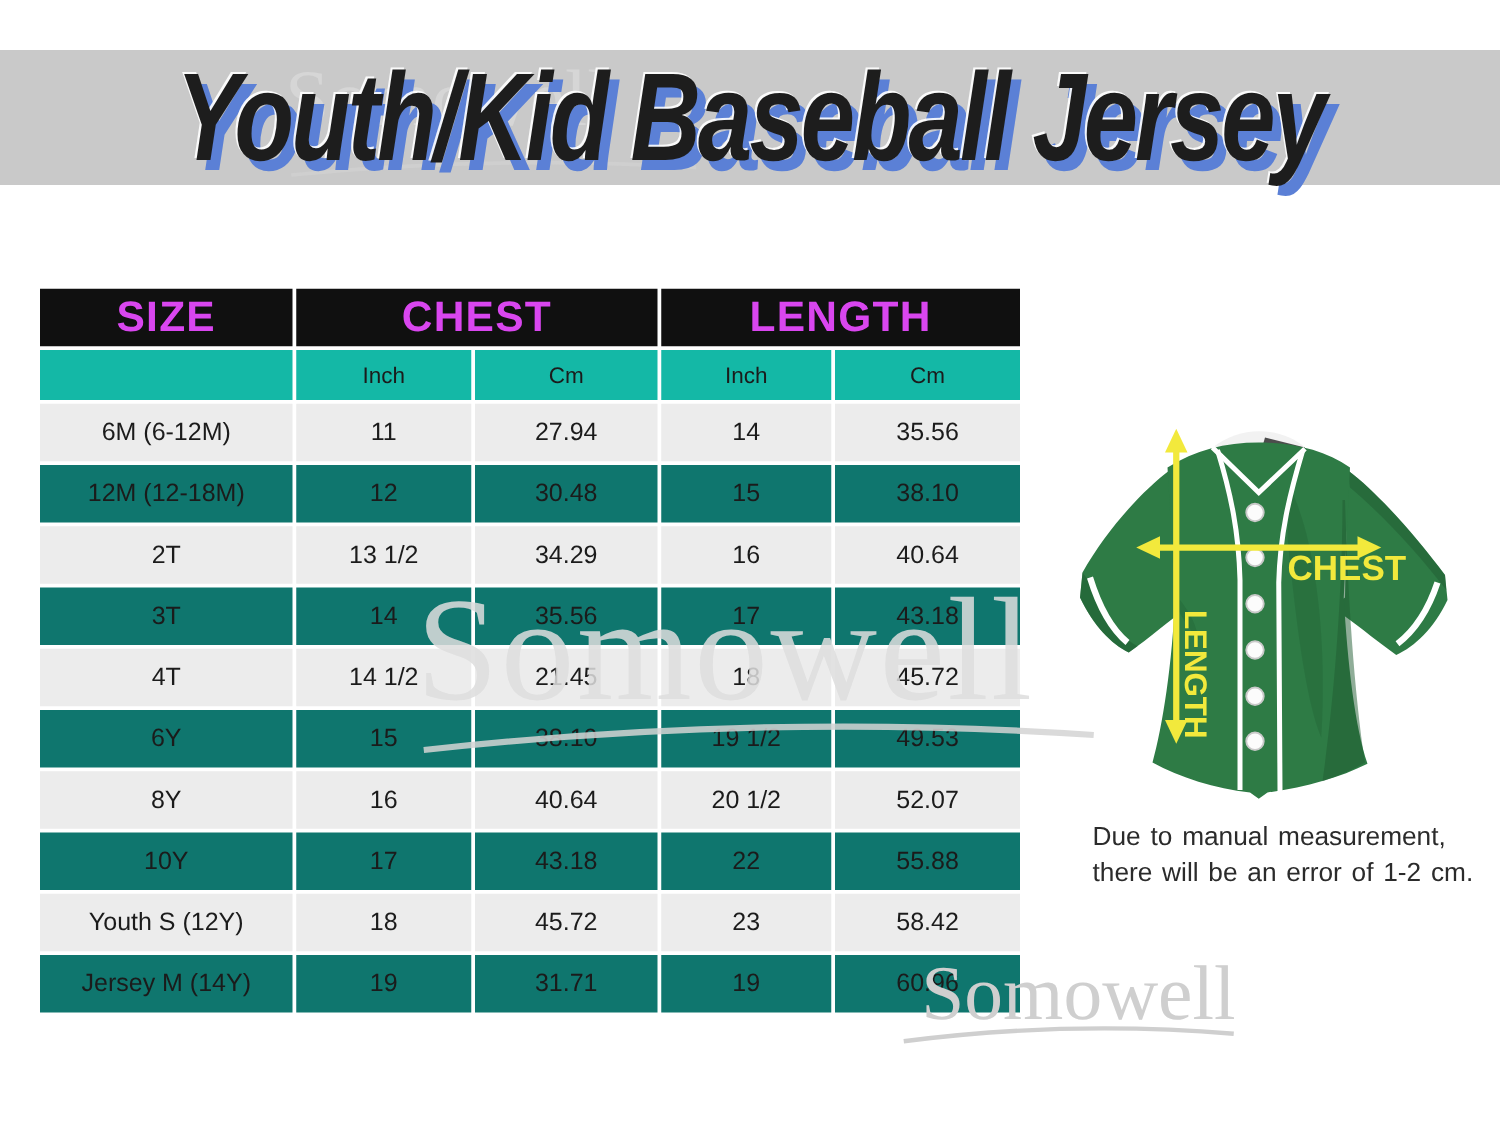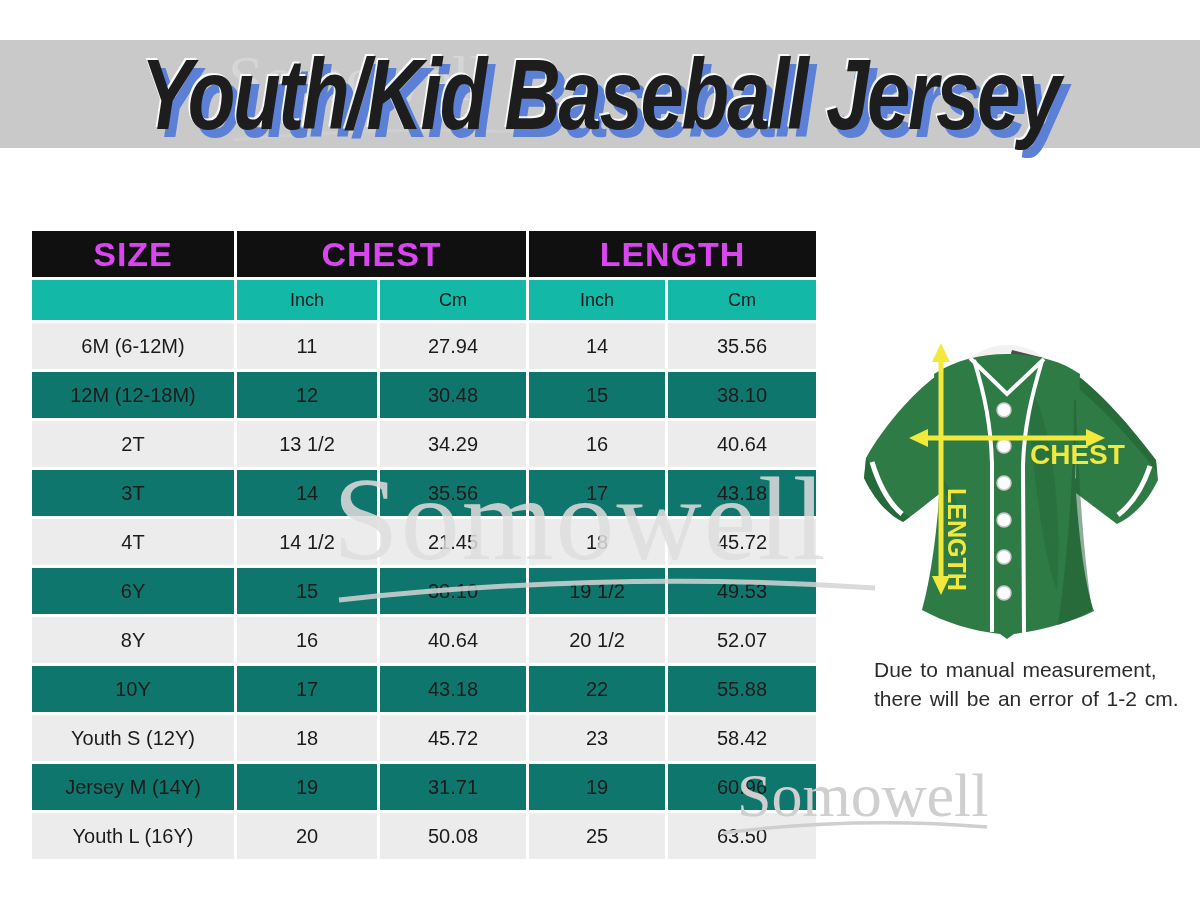--- a/index.html
+++ b/index.html
@@ -145,27 +145,20 @@
           <td>23</td>
           <td>58.42</td>
         </tr>
         <tr class="dark">
           <td>Jersey M (14Y)</td>
           <td>19</td>
           <td>31.71</td>
           <td>19</td>
           <td>60.96</td>
         </tr>
-        <tr class="light">
-          <td>Youth L (16Y)</td>
-          <td>20</td>
-          <td>50.08</td>
-          <td>25</td>
-          <td>63.50</td>
-        </tr>
       </tbody>
   </table>
 
   <div class="wm wm-mid">Somowell</div>
   <svg class="swoosh-mid" width="545" height="28" viewBox="0 0 545 28">
     <path d="M4 22 Q275 -8 540 10" stroke="#d4d4d4" stroke-width="5" fill="none"></path>
   </svg>
 
   <div class="jersey">
     <svg width="340" height="312" viewBox="0 0 340 312">

